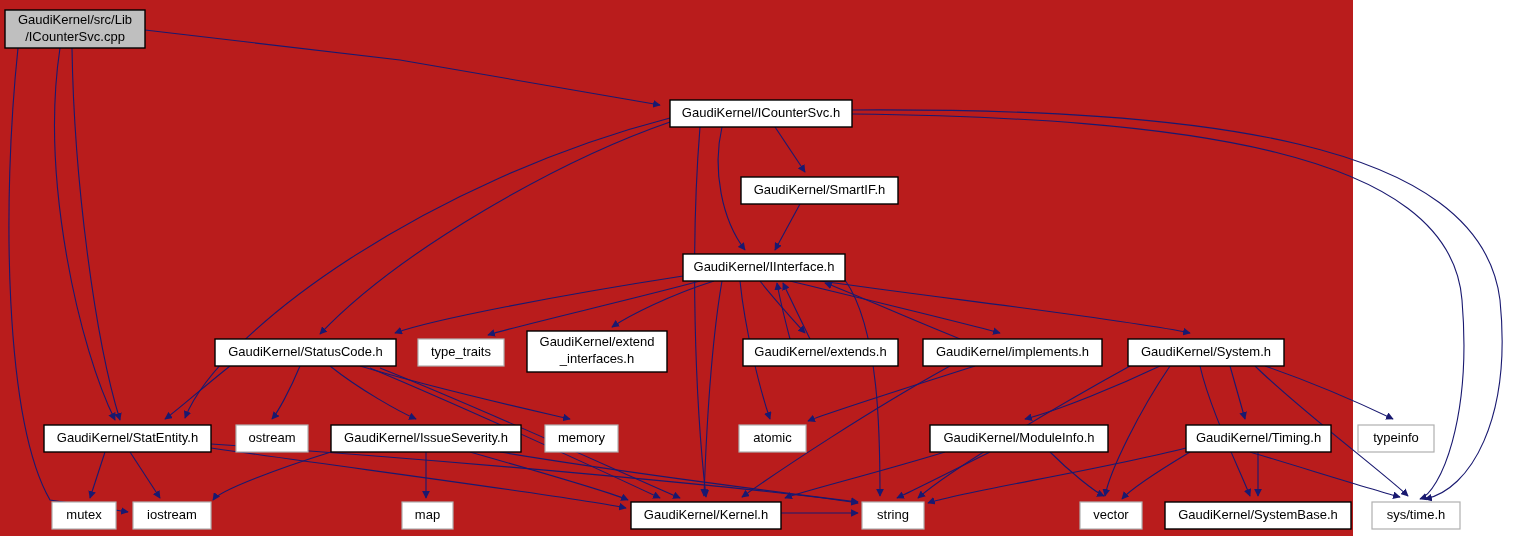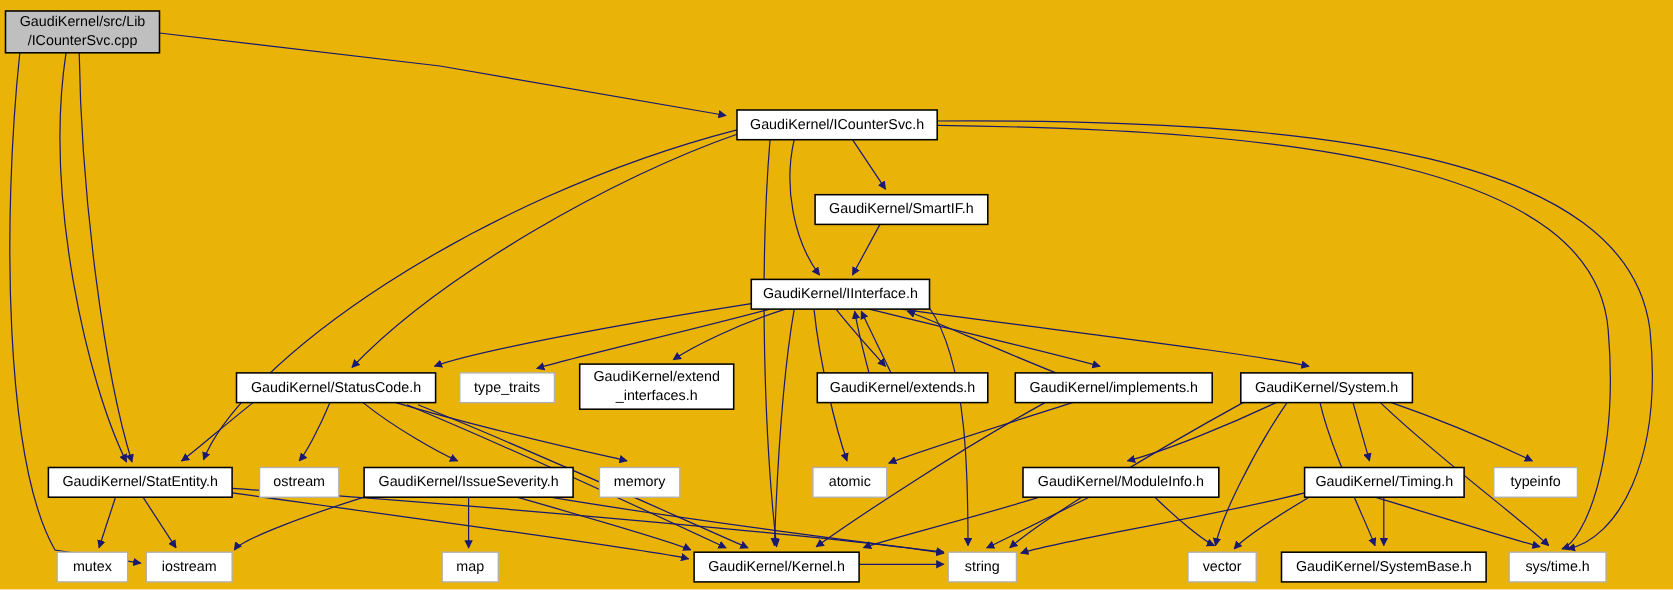--- a/index.html
+++ b/index.html
@@ -2,23 +2,23 @@
 <html><head>
 <meta charset="utf-8">
 <style>
   html, body {
     margin: 0;
     padding: 0;
     background: #ffffff;
   }
   #graph-root {
     position: relative;
-    width: 1521px;
+    width: 1353px;
     height: 536px;
-    background: #eab308;
+    background: #b91c1c;
     font-family: "Liberation Sans", sans-serif;
   }
   svg#dep-graph {
     display: block;
     width: 1521px;
     height: 536px;
   }
   .node-box {
     fill: #ffffff;
     stroke: #000000;

